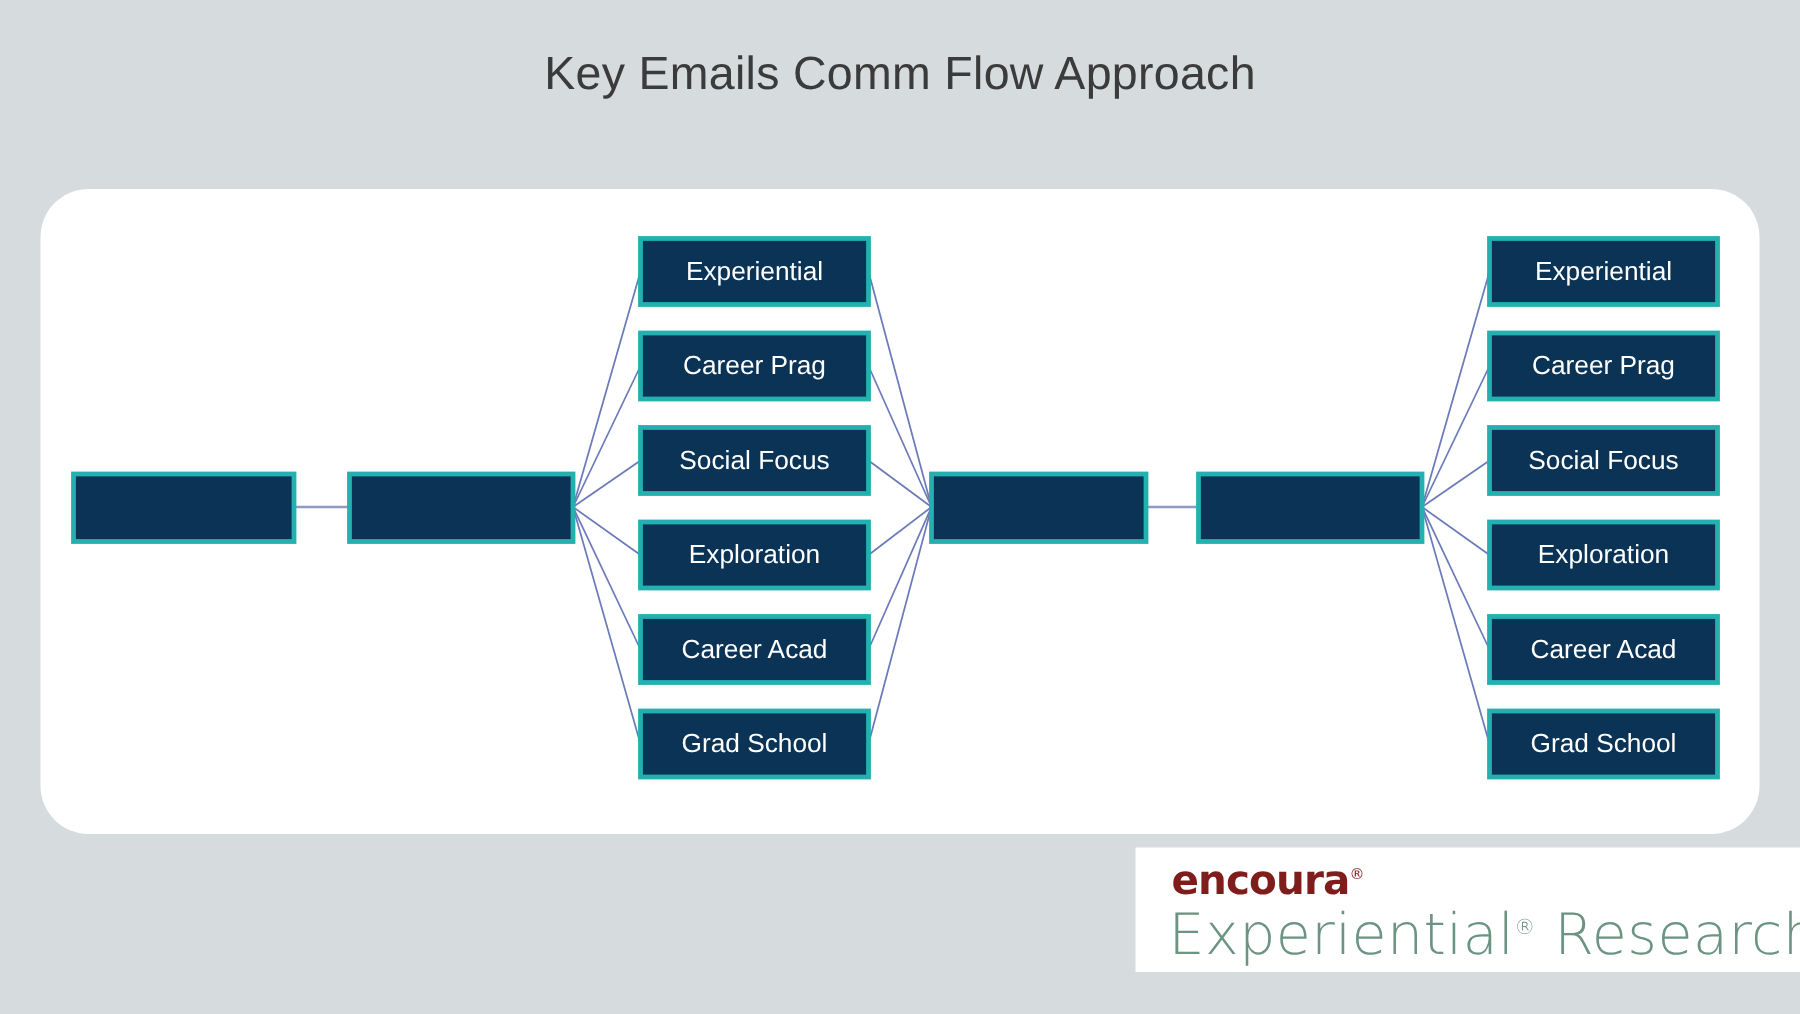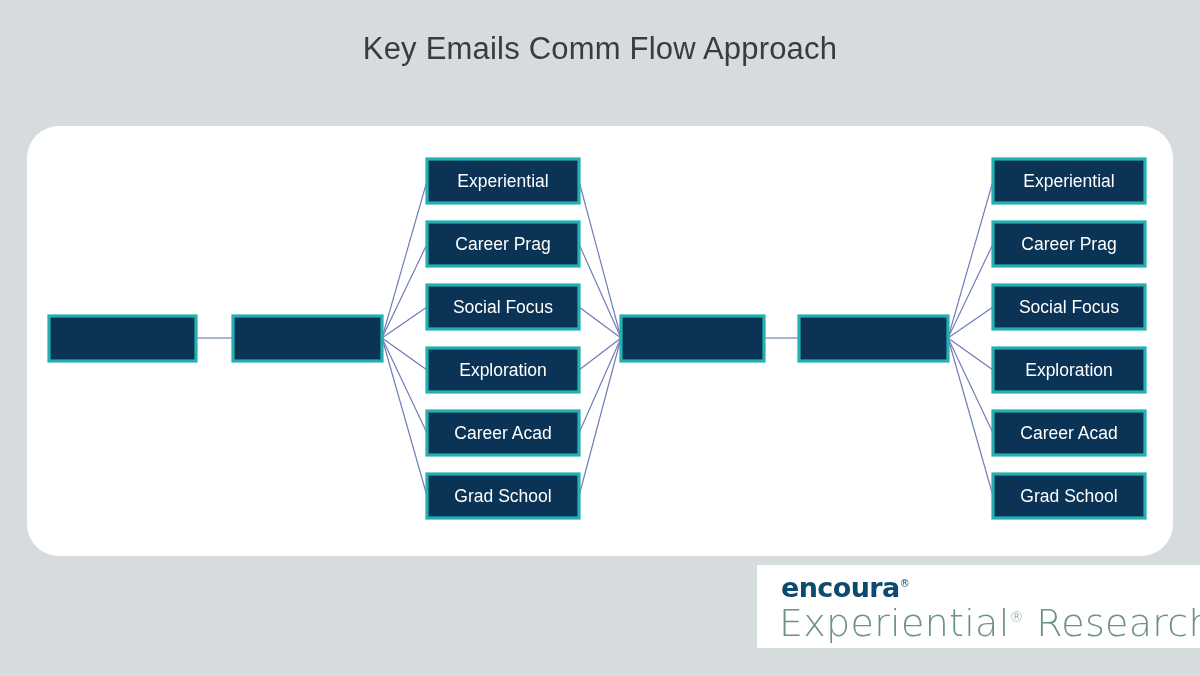--- a/index.html
+++ b/index.html
@@ -87,21 +87,21 @@
     background: #ffffff;
     display: block;
   }
   #logo-encoura {
     position: absolute;
     left: 24px;
     top: 7px;
     font-family: "DejaVu Sans", sans-serif;
     font-size: 27px;
     font-weight: 700;
-    color: #0c4a6e;
+    color: #7f1d1d;
     letter-spacing: -0.6px;
   }
   #logo-encoura .reg {
     font-size: 10px;
     vertical-align: super;
     font-weight: 400;
   }
   #logo-eduventures {
     position: absolute;
     left: 22px;

